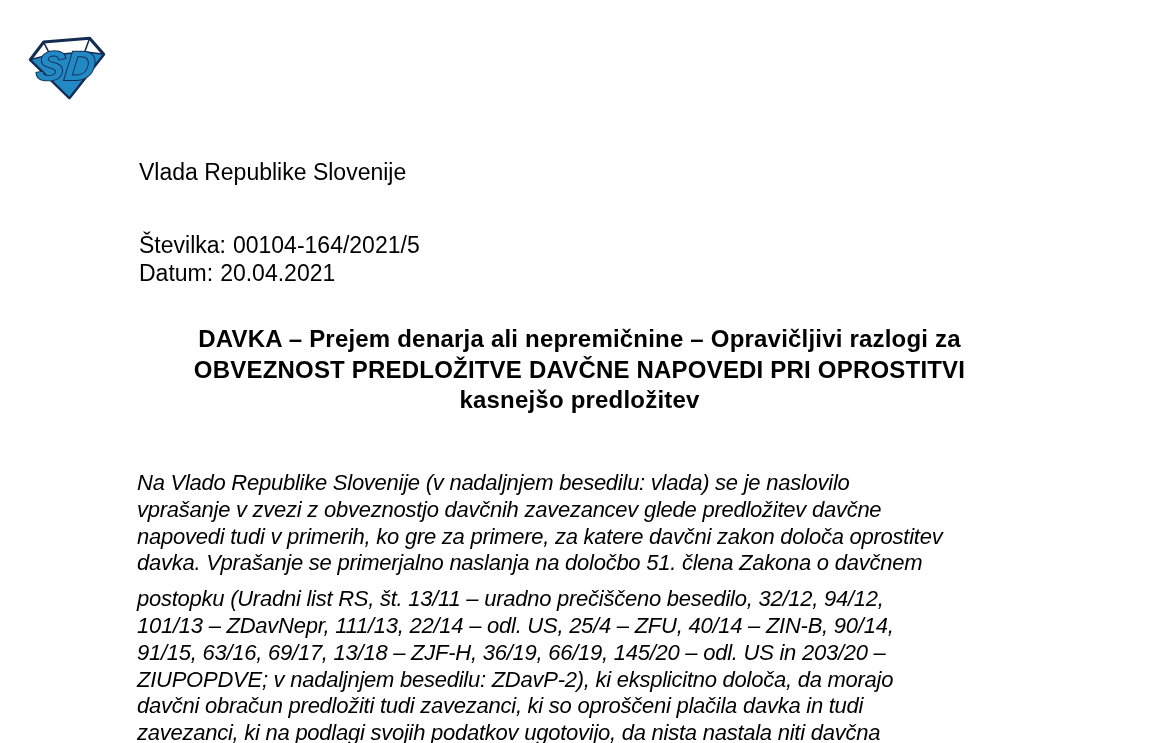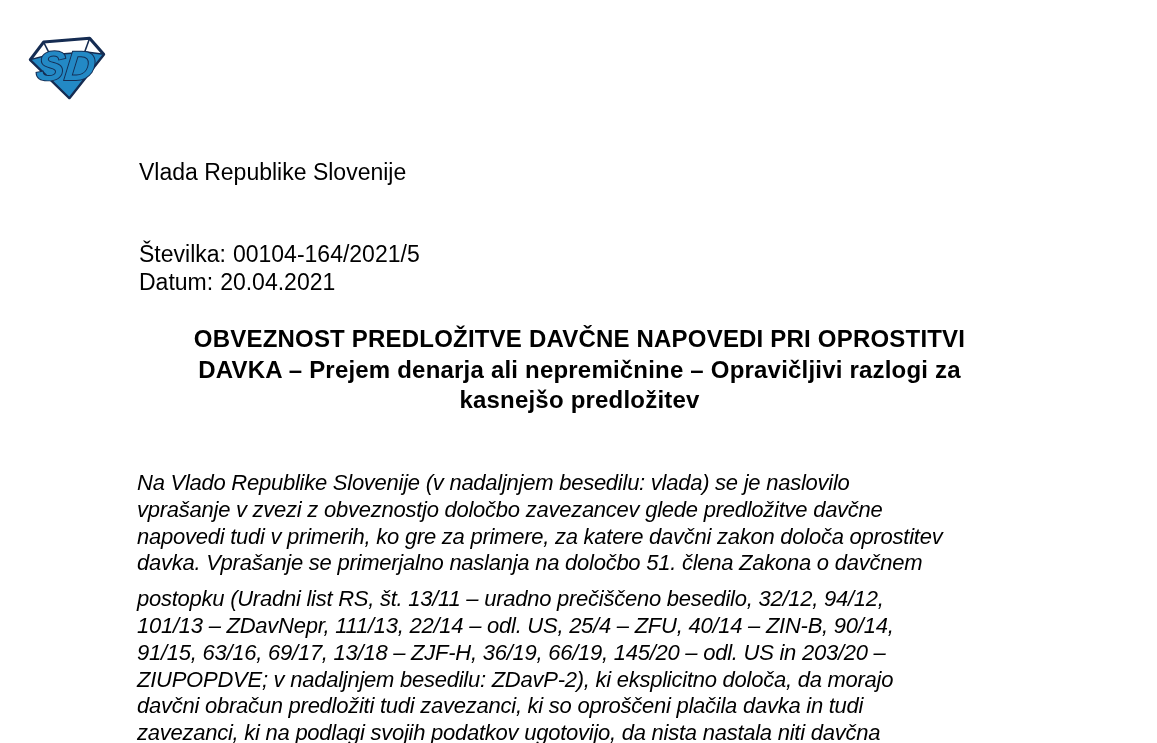--- a/index.html
+++ b/index.html
@@ -13,21 +13,21 @@
   }
   .logo{
     position:absolute;left:28px;top:36px;width:78px;height:64px;
   }
   .logo svg{width:100%;height:100%;display:block;}
   .org-block{
     position:absolute;left:139px;top:157px;
     font-size:23px;line-height:30px;
   }
   .ref-block{
-    position:absolute;left:139px;top:240px;
+    position:absolute;left:139px;top:231px;
     font-size:23px;line-height:28px;
   }
   .ref-line span + span{margin-left:7px;}
   .title-block{
     position:absolute;left:137px;top:324px;width:885px;
     text-align:center;font-weight:bold;
     font-size:24px;line-height:30.5px;
     letter-spacing:0.2px;
   }
   .title-line{white-space:nowrap;}
@@ -61,28 +61,28 @@
   <div class="ref-block">
     <div class="ref-line">
       <span>Številka:</span><span>00104-164/2021/5</span>
     </div>
     <div class="ref-line">
       <span>Datum:</span><span>20.04.2021</span>
     </div>
   </div>
 
   <div class="title-block">
+      <div class="title-line">DAVKA – Prejem denarja ali nepremičnine – Opravičljivi razlogi za</div>
       <div class="title-line">OBVEZNOST PREDLOŽITVE DAVČNE NAPOVEDI PRI OPROSTITVI</div>
-      <div class="title-line">DAVKA – Prejem denarja ali nepremičnine – Opravičljivi razlogi za</div>
       <div class="title-line">kasnejšo predložitev</div>
     </div>
 
   <div class="body-block">
       <div class="jline" style="word-spacing: 0px;">Na Vlado Republike Slovenije (v nadaljnjem besedilu: vlada) se je naslovilo</div>
-      <div class="jline" style="word-spacing: 0px;">vprašanje v zvezi z obveznostjo določbo zavezancev glede predložitve davčne</div>
+      <div class="jline" style="word-spacing: 0px;">vprašanje v zvezi z obveznostjo davčnih zavezancev glede predložitev davčne</div>
       <div class="jline" style="word-spacing: 0px;">napovedi tudi v primerih, ko gre za primere, za katere davčni zakon določa oprostitev</div>
       <div class="jline" style="word-spacing: 0px;">davka. Vprašanje se primerjalno naslanja na določbo 51. člena Zakona o davčnem</div>
       <div class="jline" style="word-spacing: 0px; margin-top: 9px;">postopku (Uradni list RS, št. 13/11 – uradno prečiščeno besedilo, 32/12, 94/12,</div>
       <div class="jline" style="word-spacing: 0px;">101/13 – ZDavNepr, 111/13, 22/14 – odl. US, 25/4 – ZFU, 40/14 – ZIN-B, 90/14,</div>
       <div class="jline" style="word-spacing: 0px;">91/15, 63/16, 69/17, 13/18 – ZJF-H, 36/19, 66/19, 145/20 – odl. US in 203/20 –</div>
       <div class="jline" style="word-spacing: 0px;">ZIUPOPDVE; v nadaljnjem besedilu: ZDavP-2), ki eksplicitno določa, da morajo</div>
       <div class="jline" style="word-spacing: 0px;">davčni obračun predložiti tudi zavezanci, ki so oproščeni plačila davka in tudi</div>
       <div class="jline" style="word-spacing: 0px;">zavezanci, ki na podlagi svojih podatkov ugotovijo, da nista nastala niti davčna</div>
     </div>
 

